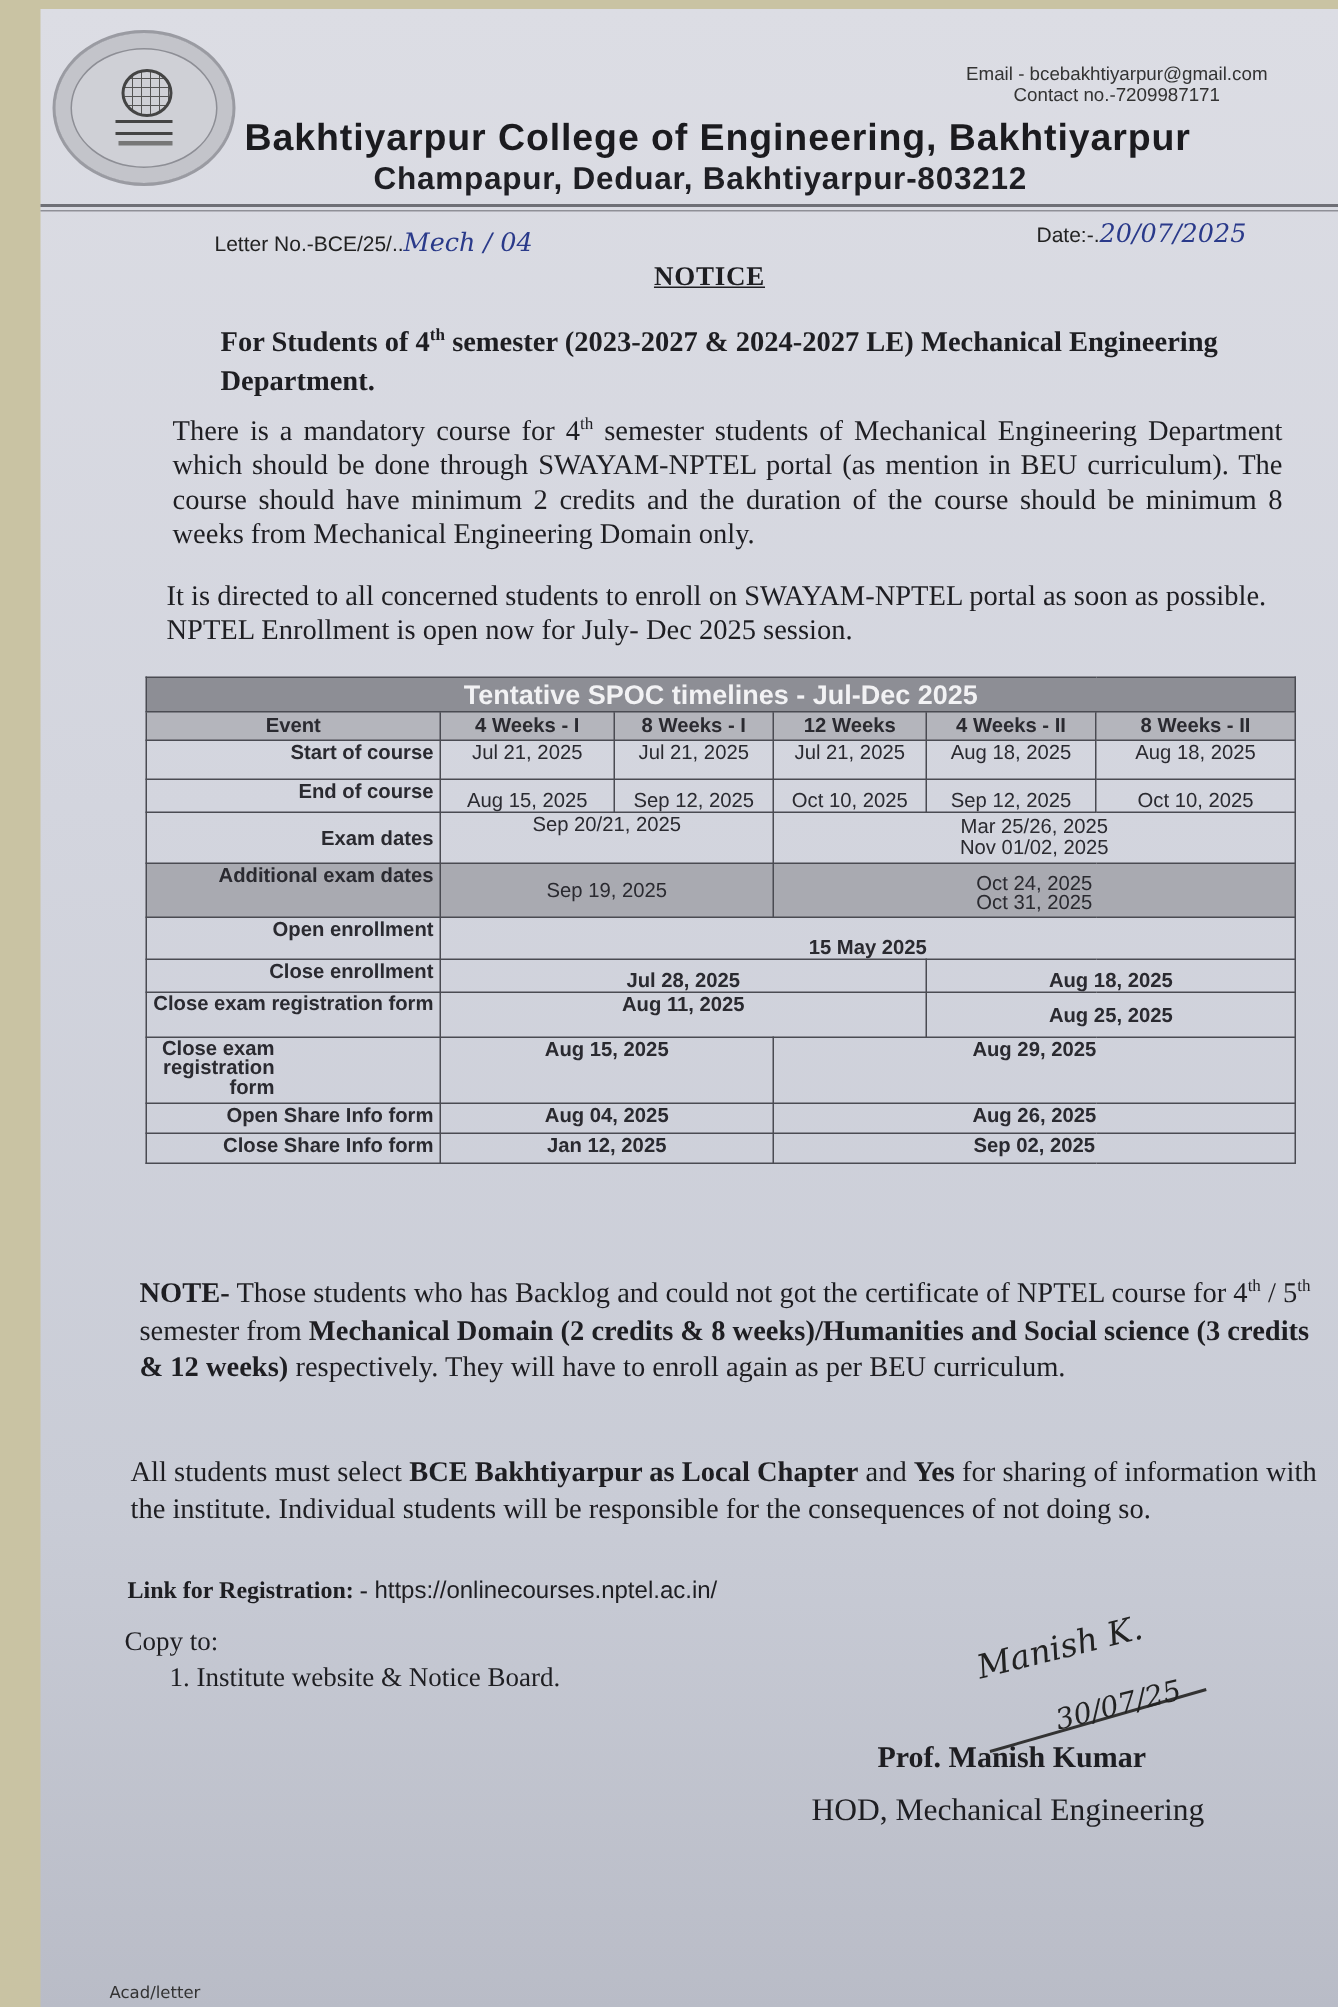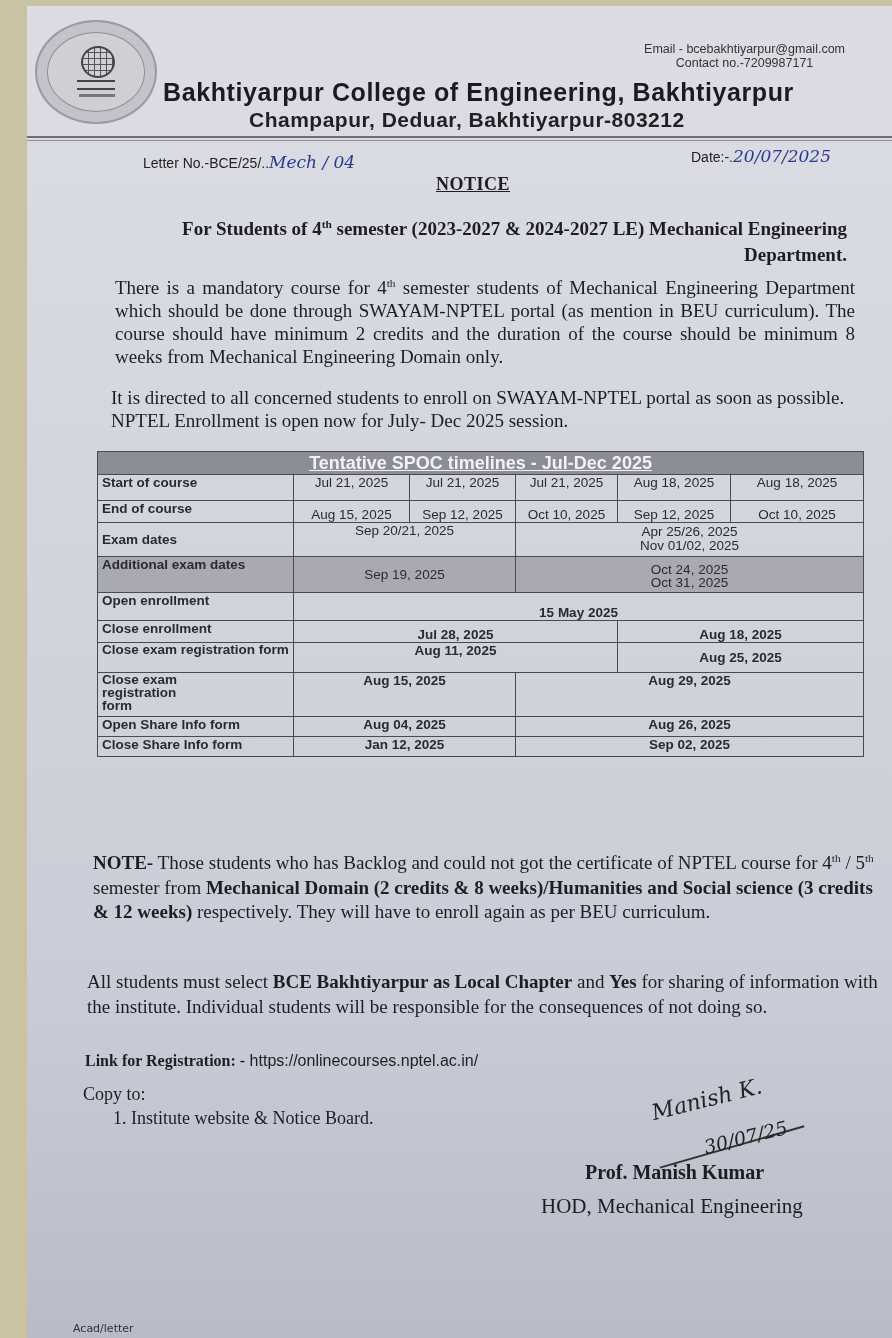--- a/index.html
+++ b/index.html
@@ -11,29 +11,29 @@
   .logo .motto{position:absolute;left:42px;top:72px;width:36px;height:3px;background:#777;}
   .contact{position:absolute;right:74px;top:36px;text-align:center;font-family:"Liberation Sans",sans-serif;font-size:12.5px;color:#333;line-height:14px;}
   .college{position:absolute;left:136px;top:72px;font-family:"Liberation Sans",sans-serif;font-size:25px;font-weight:bold;letter-spacing:0.6px;color:#1b1b1f;}
   .address{position:absolute;left:222px;top:102px;font-family:"Liberation Sans",sans-serif;font-size:21px;font-weight:bold;letter-spacing:0.5px;color:#1f1f24;}
   .hr1{position:absolute;left:0;right:0;top:130px;height:2px;background:#6e6f76;}
   .hr2{position:absolute;left:0;right:0;top:134px;height:1px;background:#8f9097;}
   .letterno{position:absolute;left:116px;top:146px;font-family:"Liberation Sans",sans-serif;font-size:14px;color:#222;}
   .hand{font-family:"DejaVu Serif",serif;font-style:italic;color:#2a3a8a;font-size:17px;}
   .date{position:absolute;left:664px;top:140px;font-family:"Liberation Sans",sans-serif;font-size:14px;color:#222;}
   .notice-title{position:absolute;left:0;width:892px;top:168px;text-align:center;font-size:18px;font-weight:bold;text-decoration:underline;letter-spacing:0.5px;}
-  .subtitle{position:absolute;left:120px;width:700px;top:210px;text-align:right;font-size:19px;font-weight:bold;line-height:26px;}
+  .subtitle{position:absolute;left:120px;width:700px;top:210px;text-align:left;font-size:19px;font-weight:bold;line-height:26px;}
   sup{font-size:0.6em;vertical-align:super;line-height:0;}
   .para1{position:absolute;left:88px;width:740px;top:270px;font-size:19px;line-height:23px;text-align:justify;}
   .para2{position:absolute;left:84px;width:746px;top:380px;font-size:19px;line-height:23px;}
   table.spoc{position:absolute;left:70px;top:445px;width:766px;border-collapse:collapse;font-family:"Liberation Sans",sans-serif;font-size:13.5px;color:#2a2a30;table-layout:fixed;}
   table.spoc td{border:1.5px solid #4a4b52;padding:0 4px;vertical-align:top;}
-  .t-title{background:#8d8e95;color:#f2f2f4;font-weight:bold;font-size:18px;text-align:center;height:22px;line-height:22px;text-decoration:underline;}
+  .t-title{background:#8d8e95;color:#f2f2f4;font-weight:bold;font-size:18px;text-align:center;height:22px;line-height:22px;}
   .t-head td{background:#b4b5bc;font-weight:bold;text-align:center;height:18px;line-height:18px;}
-  .ev{font-weight:bold;text-align:left;}
+  .ev{font-weight:bold;text-align:right;}
   .c{text-align:center;}
   .b{font-weight:bold;}
   .shade td{background:#a9aab1;}
   .note{position:absolute;left:66px;width:786px;top:845px;font-size:19px;line-height:24.5px;}
   .allst{position:absolute;left:60px;width:796px;top:963px;font-size:19px;line-height:25px;}
   .link{position:absolute;left:58px;top:1046px;font-size:16px;}
   .link .url{font-family:"Liberation Sans",sans-serif;}
   .copy{position:absolute;left:56px;top:1078px;font-size:18px;}
   .copy-item{position:absolute;left:86px;top:1102px;font-size:18px;}
   .sign{position:absolute;left:628px;top:1094px;font-family:"DejaVu Serif",serif;font-style:italic;font-size:22px;color:#222;transform:rotate(-14deg);transform-origin:left bottom;}
@@ -85,41 +85,49 @@
         <col style="width:116px">
         <col style="width:106px">
         <col style="width:102px">
         <col style="width:113px">
         <col style="width:133px">
     </colgroup>
     <tbody>
         <tr>
       <td colspan="6" class="t-title">Tentative SPOC timelines - Jul-Dec 2025</td>
     </tr>
+    <tr class="t-head">
+      <td>Event</td>
+      <td>4 Weeks - I</td>
+      <td>8 Weeks - I</td>
+      <td>12 Weeks</td>
+      <td>4 Weeks - II</td>
+      <td>8 Weeks - II</td>
+    </tr>
     <tr style="height:26px">
       <td class="ev">Start of course</td>
       <td class="c">Jul 21, 2025</td>
       <td class="c">Jul 21, 2025</td>
       <td class="c">Jul 21, 2025</td>
       <td class="c">Aug 18, 2025</td>
       <td class="c">Aug 18, 2025</td>
     </tr>
     <tr style="height:22px">
       <td class="ev">End of course</td>
       <td class="c" style="vertical-align:bottom">Aug 15, 2025</td>
       <td class="c" style="vertical-align:bottom">Sep 12, 2025</td>
       <td class="c" style="vertical-align:bottom">Oct 10, 2025</td>
       <td class="c" style="vertical-align:bottom">Sep 12, 2025</td>
       <td class="c" style="vertical-align:bottom">Oct 10, 2025</td>
     </tr>
     <tr style="height:34px">
       <td class="ev" style="vertical-align:middle;font-weight:bold">Exam dates</td>
       <td class="c" colspan="2">Sep 20/21, 2025</td>
       <td class="c" colspan="3" style="line-height:14px;padding-top:2px">
-            <div>Apr 25/26, 2025</div>
+            <div>Mar 25/26, 2025</div>
             <div>Nov 01/02, 2025</div>
           </td>
     </tr>
     <tr class="shade" style="height:36px">
       <td class="ev">Additional exam dates</td>
       <td class="c" colspan="2" style="vertical-align:middle">Sep 19, 2025</td>
       <td class="c" colspan="3" style="line-height:13px;padding-top:6px">
             <div>Oct 24, 2025</div>
             <div>Oct 31, 2025</div>
           </td>

